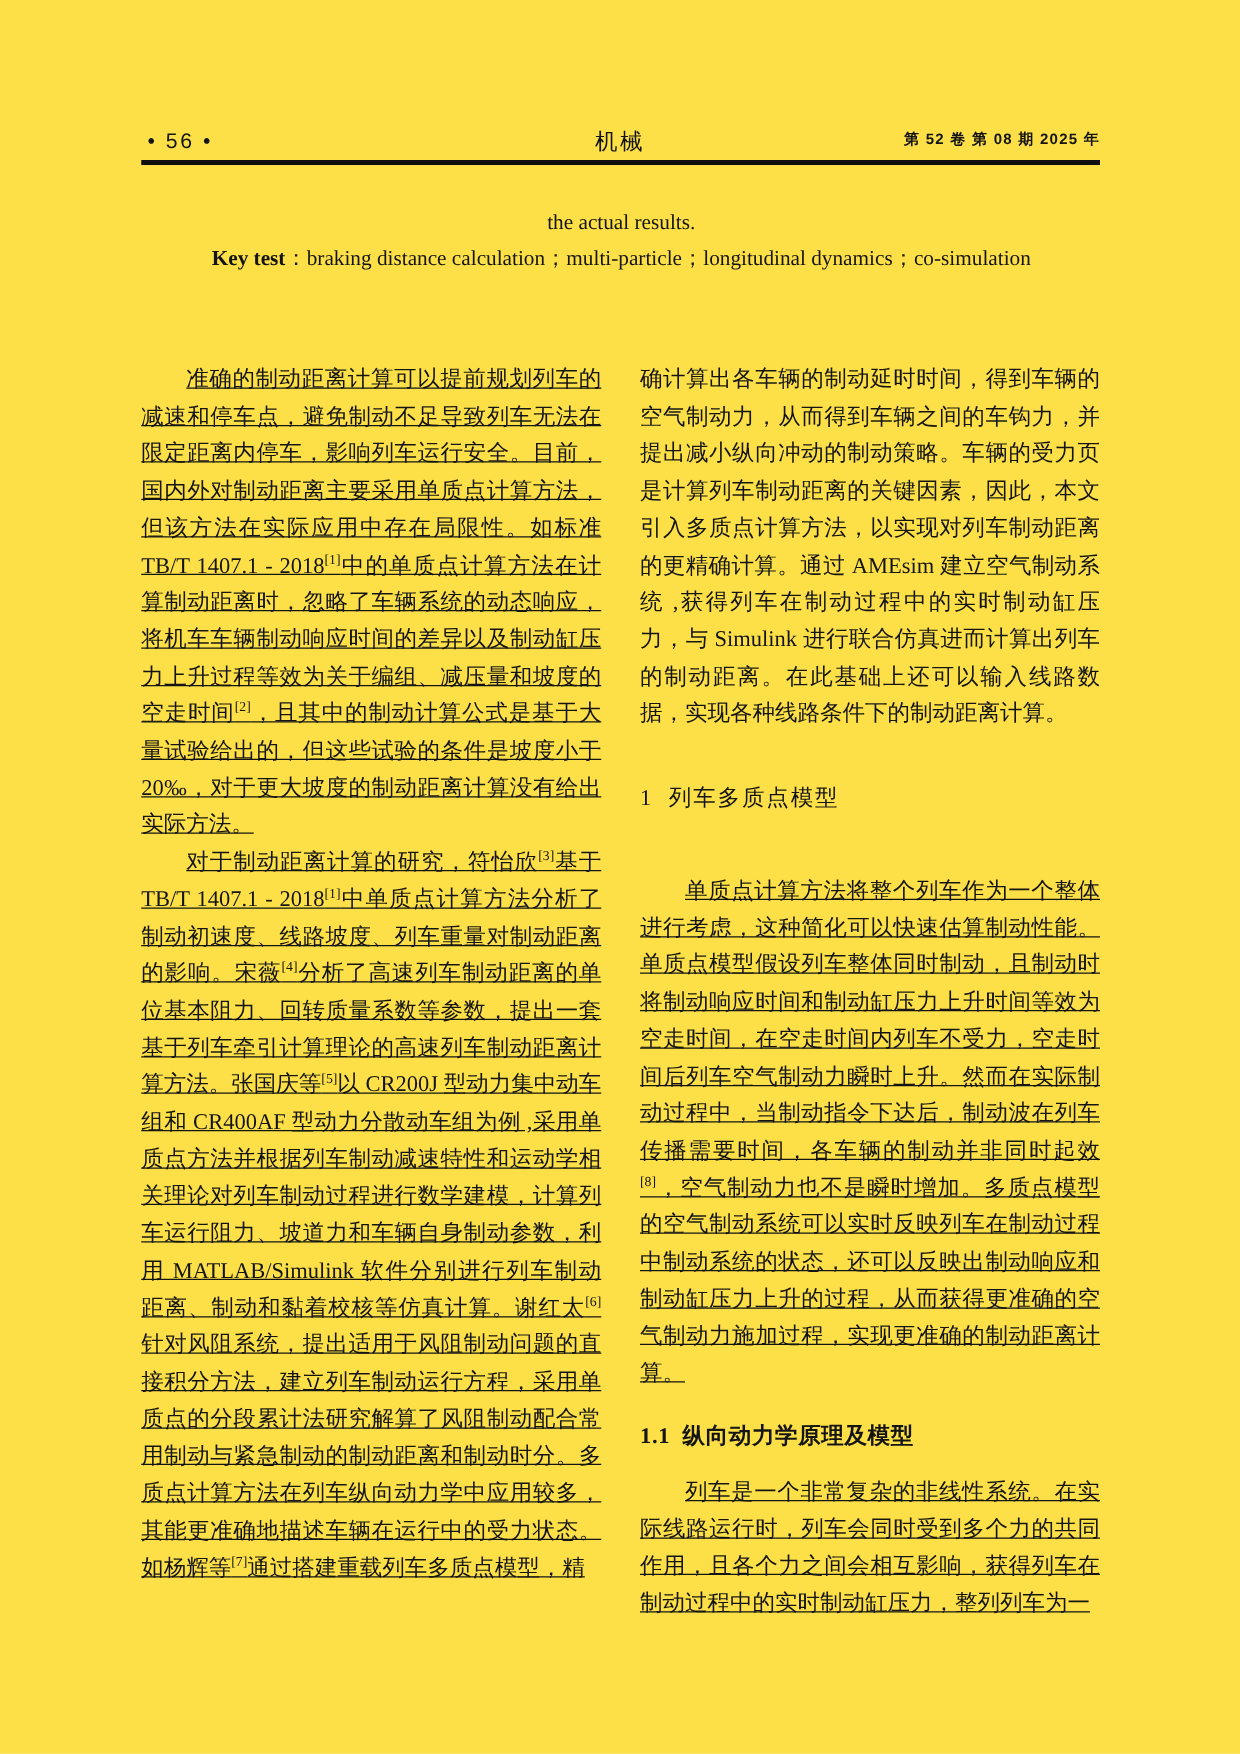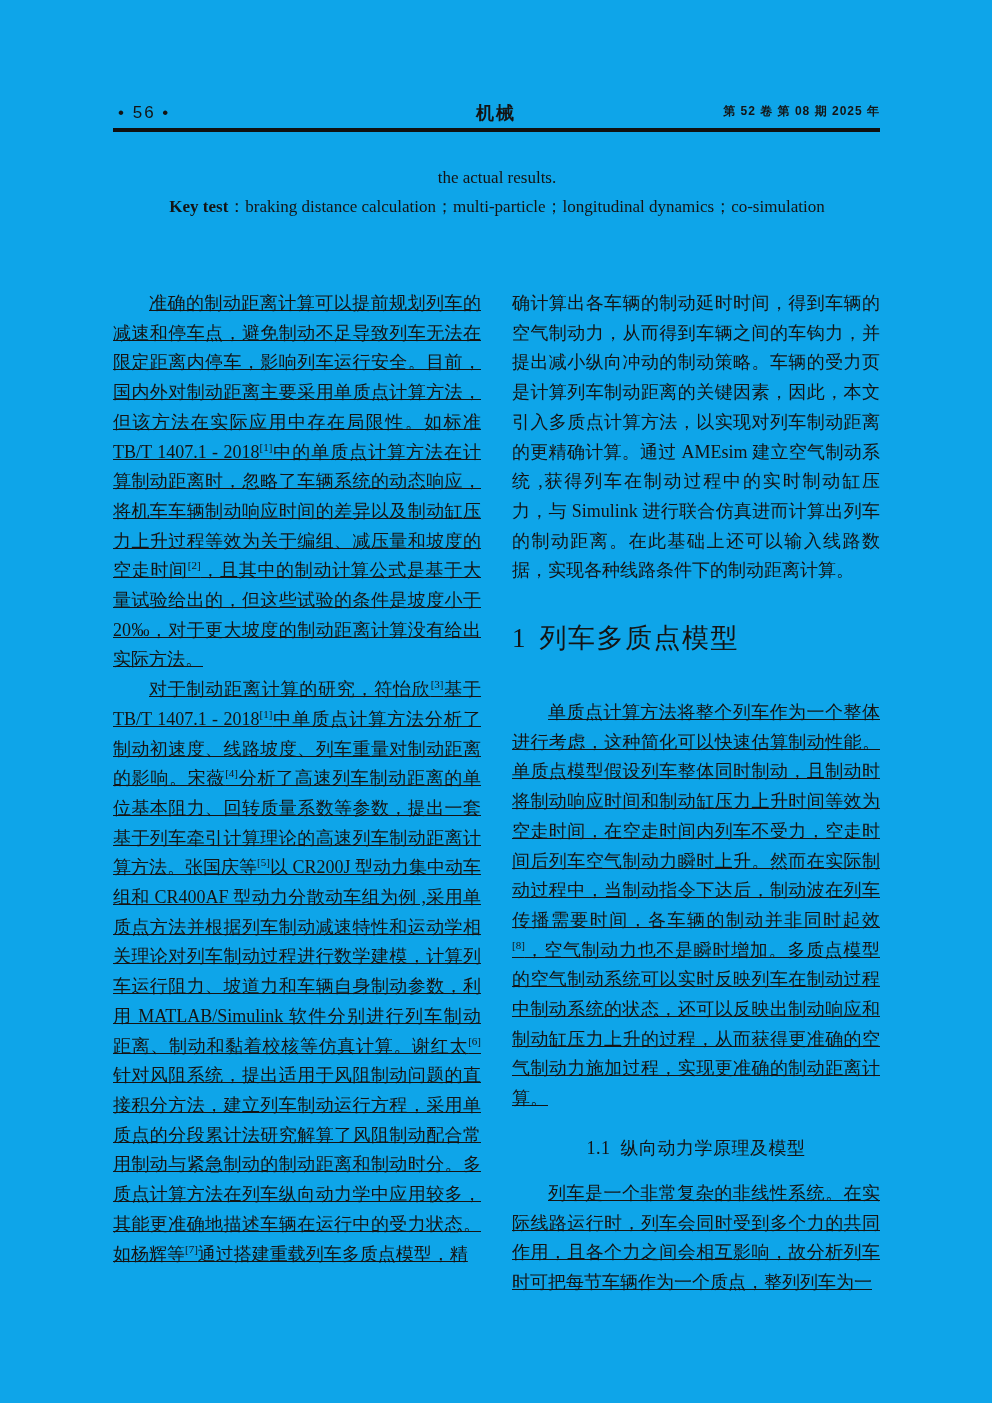--- a/index.html
+++ b/index.html
@@ -1,35 +1,35 @@
 <!DOCTYPE html>
 <html><head>
 <meta charset="utf-8">
 <style>
   html, body { margin:0; padding:0; }
   body { background:#ffffff; }
   .page {
     position:relative;
     width:992px; height:1403px;
-    background:#0ea5e9;
+    background:#fde047;
     color:#141414;
     font-family:"Liberation Serif", serif;
     overflow:hidden;
   }
   
   .hdr-pagenum {
     position:absolute; left:118px; top:103px;
     font-size:17px; font-family:"Liberation Sans", sans-serif;
     letter-spacing:2px;
   }
   .hdr-journal {
     position:absolute; left:0; right:0; top:101px;
     text-align:center;
     font-size:18px; font-family:"Liberation Sans", sans-serif;
-    font-weight:bold; letter-spacing:2px;
+    font-weight:normal; letter-spacing:2px;
   }
   .hdr-issue {
     position:absolute; right:112px; top:103px;
     font-size:12px; font-family:"Liberation Sans", sans-serif;
     font-weight:bold; letter-spacing:1px;
   }
   .hdr-rule {
     position:absolute; left:113px; top:128px;
     width:767px; height:4px; background:#101010;
   }
@@ -50,21 +50,21 @@
   .col-left  { left:113px; }
   .col-right { left:512px; }
   .col p { margin:0; padding:0; }
   .col p.indent { text-indent:2em;text-decoration:underline; }
   sup {
     font-size:11px; line-height:0; vertical-align:super;
   }
   
   .sec-heading {
     margin:36px 0 44px 0;
-    font-size:27px; line-height:32px;
+    font-size:18px; line-height:32px;
     text-align:left; letter-spacing:1.5px;
   }
   .sec-heading .sec-num { margin-right:14px; letter-spacing:0; }
   .sub-heading {
     margin:20px 0 17px 0;
     font-size:18px; line-height:28px;
     text-align:left; letter-spacing:0.5px;
   }
   .sub-heading .sec-num { margin-right:10px; }
 </style>
@@ -85,17 +85,17 @@
 
   <div class="col col-left">
     <p class="indent">准确的制动距离计算可以提前规划列车的减速和停车点，避免制动不足导致列车无法在限定距离内停车，影响列车运行安全。目前，国内外对制动距离主要采用单质点计算方法，但该方法在实际应用中存在局限性。如标准TB/T 1407.1 - 2018<sup>[1]</sup>中的单质点计算方法在计算制动距离时，忽略了车辆系统的动态响应，将机车车辆制动响应时间的差异以及制动缸压力上升过程等效为关于编组、减压量和坡度的空走时间<sup>[2]</sup>，且其中的制动计算公式是基于大量试验给出的，但这些试验的条件是坡度小于20‰，对于更大坡度的制动距离计算没有给出实际方法。</p>
     <p class="indent">对于制动距离计算的研究，符怡欣<sup>[3]</sup>基于TB/T 1407.1 - 2018<sup>[1]</sup>中单质点计算方法分析了制动初速度、线路坡度、列车重量对制动距离的影响。宋薇<sup>[4]</sup>分析了高速列车制动距离的单位基本阻力、回转质量系数等参数，提出一套基于列车牵引计算理论的高速列车制动距离计算方法。张国庆等<sup>[5]</sup>以 CR200J 型动力集中动车组和 CR400AF 型动力分散动车组为例 ,采用单质点方法并根据列车制动减速特性和运动学相关理论对列车制动过程进行数学建模，计算列车运行阻力、坡道力和车辆自身制动参数，利用 MATLAB/Simulink 软件分别进行列车制动距离、制动和黏着校核等仿真计算。谢红太<sup>[6]</sup>针对风阻系统，提出适用于风阻制动问题的直接积分方法，建立列车制动运行方程，采用单质点的分段累计法研究解算了风阻制动配合常用制动与紧急制动的制动距离和制动时分。多质点计算方法在列车纵向动力学中应用较多，其能更准确地描述车辆在运行中的受力状态。如杨辉等<sup>[7]</sup>通过搭建重载列车多质点模型，精</p>
   </div>
 
   <div class="col col-right">
     <p>确计算出各车辆的制动延时时间，得到车辆的空气制动力，从而得到车辆之间的车钩力，并提出减小纵向冲动的制动策略。车辆的受力页是计算列车制动距离的关键因素，因此，本文引入多质点计算方法，以实现对列车制动距离的更精确计算。通过 AMEsim 建立空气制动系统 ,获得列车在制动过程中的实时制动缸压力，与 Simulink 进行联合仿真进而计算出列车的制动距离。在此基础上还可以输入线路数据，实现各种线路条件下的制动距离计算。</p>
     <h2 class="sec-heading" style="font-weight:normal;"><span class="sec-num">1</span><span>列车多质点模型</span></h2>
     <p class="indent">单质点计算方法将整个列车作为一个整体进行考虑，这种简化可以快速估算制动性能。单质点模型假设列车整体同时制动，且制动时将制动响应时间和制动缸压力上升时间等效为空走时间，在空走时间内列车不受力，空走时间后列车空气制动力瞬时上升。然而在实际制动过程中，当制动指令下达后，制动波在列车传播需要时间，各车辆的制动并非同时起效<sup>[8]</sup>，空气制动力也不是瞬时增加。多质点模型的空气制动系统可以实时反映列车在制动过程中制动系统的状态，还可以反映出制动响应和制动缸压力上升的过程，从而获得更准确的空气制动力施加过程，实现更准确的制动距离计算。</p>
-    <h3 class="sub-heading" style="font-weight:normal;text-align:center;"><span class="sec-num">1.1</span><span>纵向动力学原理及模型</span></h3>
-    <p class="indent">列车是一个非常复杂的非线性系统。在实际线路运行时，列车会同时受到多个力的共同作用，且各个力之间会相互影响，故分析列车时可把每节车辆作为一个质点，整列列车为一</p>
+    <h3 class="sub-heading" style="font-weight:bold;"><span class="sec-num">1.1</span><span>纵向动力学原理及模型</span></h3>
+    <p class="indent">列车是一个非常复杂的非线性系统。在实际线路运行时，列车会同时受到多个力的共同作用，且各个力之间会相互影响，获得列车在制动过程中的实时制动缸压力，整列列车为一</p>
   </div>
 
 </div>
 
 </body></html>

